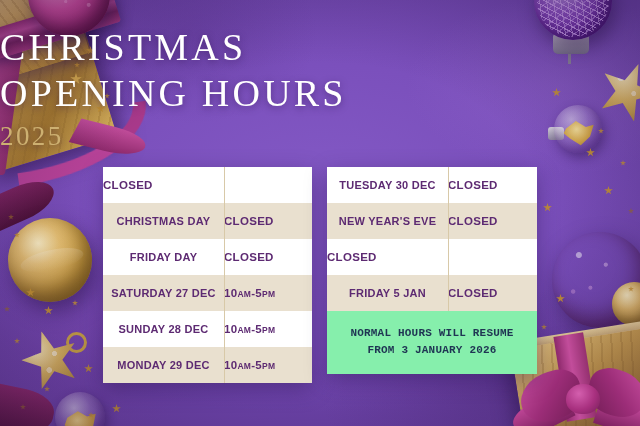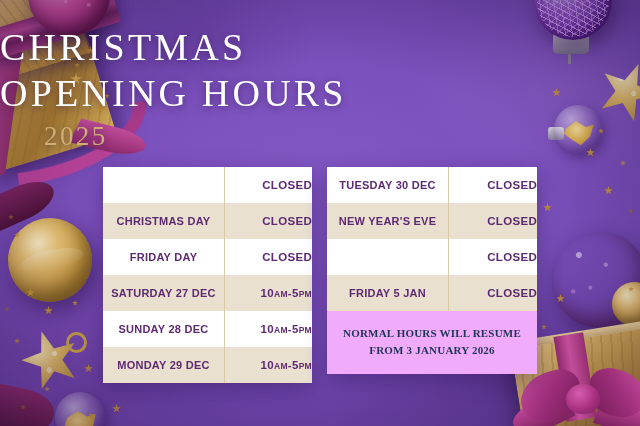--- a/index.html
+++ b/index.html
@@ -398,21 +398,20 @@
   }
   .headline .year {
     display: block;
     margin-top: 4px;
     font-family: "Liberation Serif", "DejaVu Serif", serif;
     color: #cdb071;
     font-size: 27px;
     letter-spacing: 2.4px;
     font-weight: 400;
     text-shadow: 0 2px 6px rgba(45,18,78,.45);
-    padding-left: 44px;
   }
 
   
   .table-card {
     position: absolute;
     z-index: 20;
     background: #ffffff;
     box-shadow: 0 6px 20px rgba(38,14,70,.38);
     overflow: hidden;
   }
@@ -440,40 +439,40 @@
     width: 121px;
     text-align: center;
     color: #5d2a72;
     font-size: 11px;
     font-weight: 600;
     letter-spacing: .25px;
     font-family: "Liberation Sans", sans-serif;
   }
   .cell-val {
     flex: 1;
-    text-align: right;
+    text-align: left;
     color: #5d2a72;
     font-size: 11.5px;
     font-weight: 700;
     letter-spacing: .3px;
     font-family: "Liberation Sans", sans-serif;
     white-space: nowrap;
   }
   .cell-val .sc { font-size: 8.5px; }
 
   .footer-note {
-    background: #f0abfc;
+    background: #86efac;
     padding: 14px 10px 16px;
     text-align: center;
     color: #1f3553;
     font-size: 11px;
     font-weight: 600;
     line-height: 1.5;
     letter-spacing: .2px;
-    font-family: Liberation Serif, serif;
+    font-family: Liberation Mono, monospace;
   }
   .footer-note .strong { font-weight: 800; }
 </style>
 </head>
 <body>
 
 <div id="poster">
 
   <div class="bg-base"></div>
   <div class="bg-sheen"></div>

